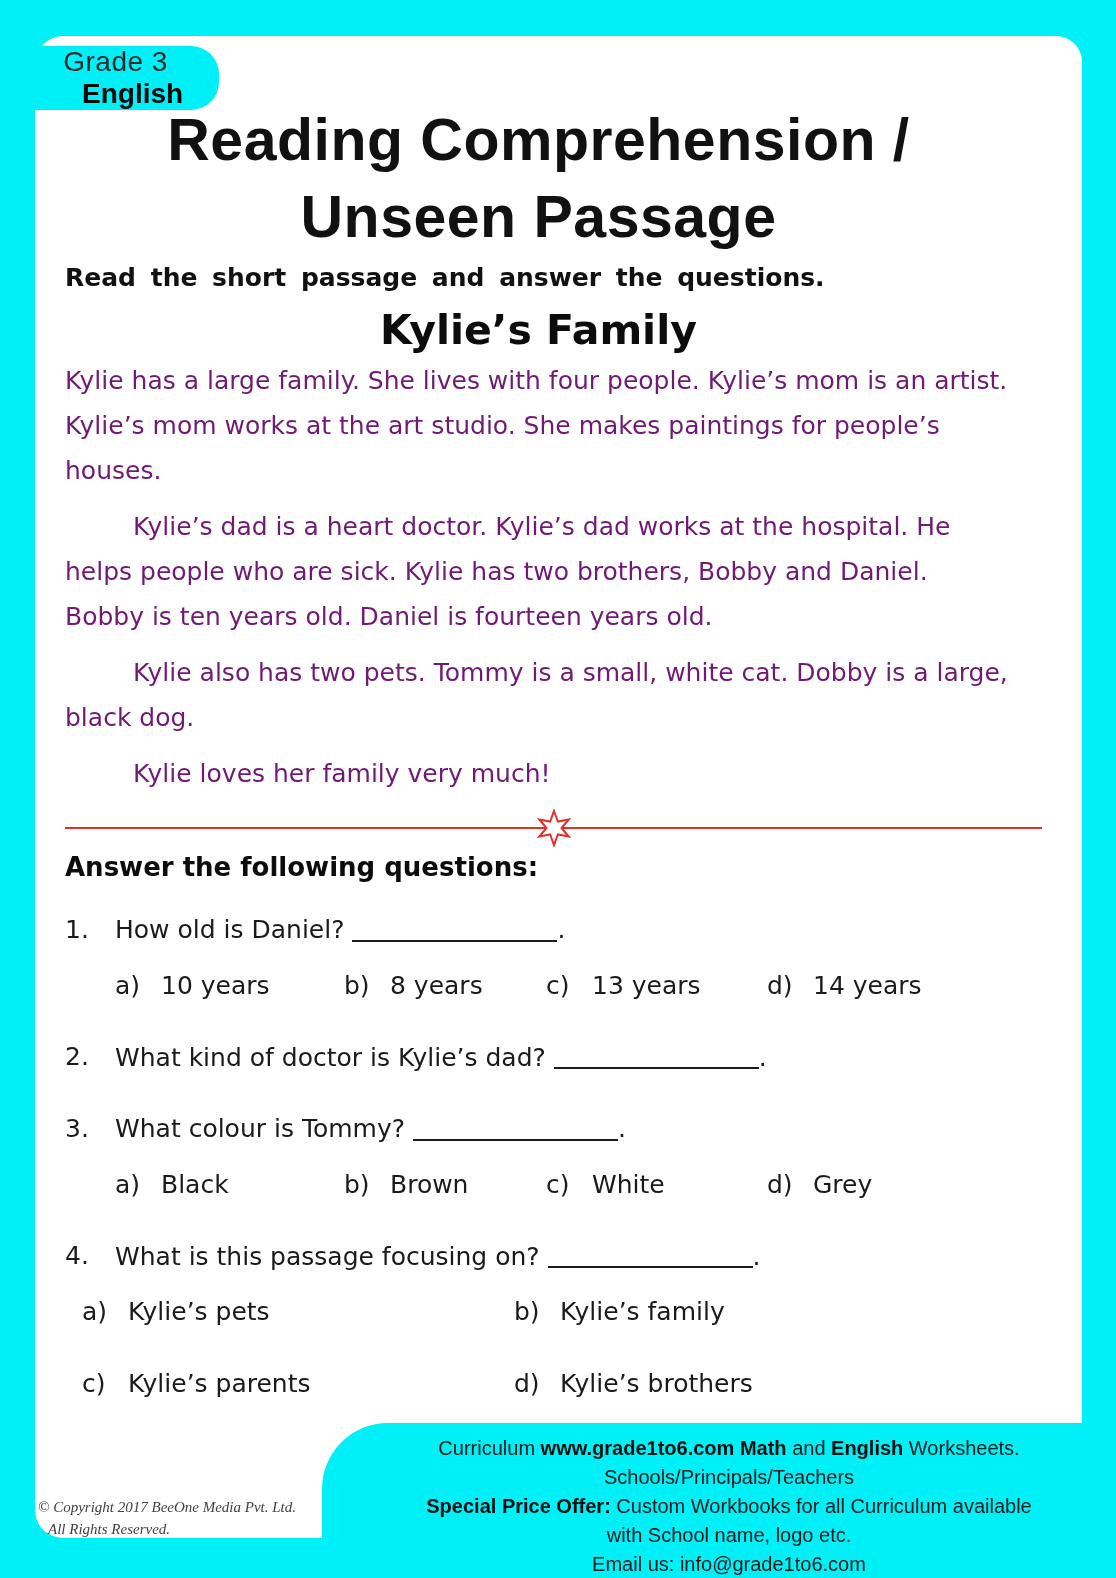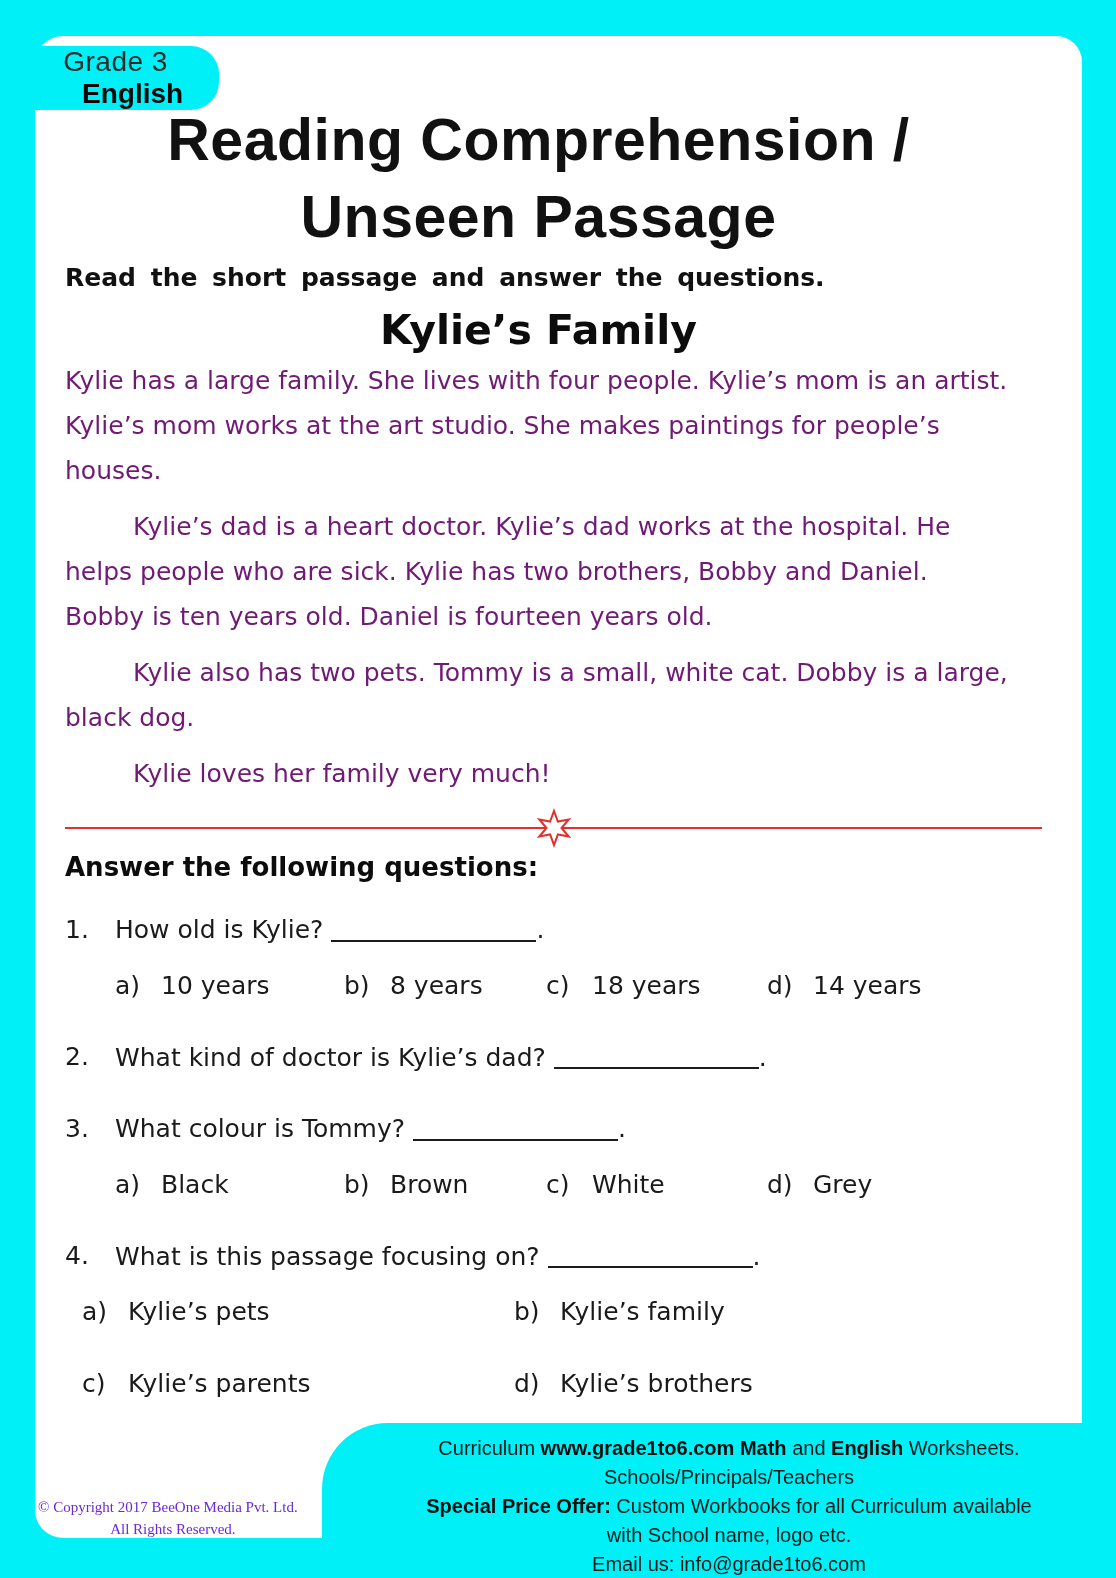--- a/index.html
+++ b/index.html
@@ -89,23 +89,23 @@
     border-top-left-radius:66px;
     padding:11px 40px 0 60px;
     text-align:center;
     font-family:"Liberation Sans", sans-serif;
     font-size:20px; line-height:29px; color:#0d1b1b;
   }
   .footer-block b { font-weight:700; color:#050f0f; }
   .copyright {
     position:absolute; left:38px; top:1496px; z-index:3;
     font-family:"Liberation Serif", serif;
-    font-size:15px; line-height:22px; color:#6d28d9;
-  }
-  .copyright .cr2 { text-indent:10px;text-align:center; }
+    font-size:15px; line-height:22px; color:#404040;font-style:italic;
+  }
+  .copyright .cr2 { text-indent:10px; }
 </style>
 </head>
 <body>
 
 <div class="canvas">
 
   <div class="page">
     <div class="content">
 
       <h1 class="title">
@@ -128,26 +128,26 @@
           <polygon points="20,3 23.9,13.6 34.7,11.5 27.5,20 34.7,28.5 23.9,26.4 20,37 16.1,26.4 5.3,28.5 12.5,20 5.3,11.5 16.1,13.6" fill="#ffffff" stroke="#E2312D" stroke-width="2" stroke-linejoin="miter"></polygon>
         </svg>
       </div>
 
       <h3 class="answer-heading">Answer the following questions:</h3>
 
       <div class="questions">
 
         <div class="question">
           <div class="q-line">
-            <span class="q-num">1.</span><span class="q-text">How old is Kylie?</span><span class="blank"></span><span>.</span>
+            <span class="q-num">1.</span><span class="q-text">How old is Daniel?</span><span class="blank"></span><span>.</span>
           </div>
           <div class="opts four">
             <span class="opt"><span class="opt-letter">a)</span><span class="opt-label">10 years</span></span>
             <span class="opt"><span class="opt-letter">b)</span><span class="opt-label">8 years</span></span>
-            <span class="opt"><span class="opt-letter">c)</span><span class="opt-label">18 years</span></span>
+            <span class="opt"><span class="opt-letter">c)</span><span class="opt-label">13 years</span></span>
             <span class="opt"><span class="opt-letter">d)</span><span class="opt-label">14 years</span></span>
           </div>
         </div>
 
         <div class="question">
           <div class="q-line">
             <span class="q-num">2.</span><span class="q-text">What kind of doctor is Kylie’s dad?</span><span class="blank"></span><span>.</span>
           </div>
         </div>
 

